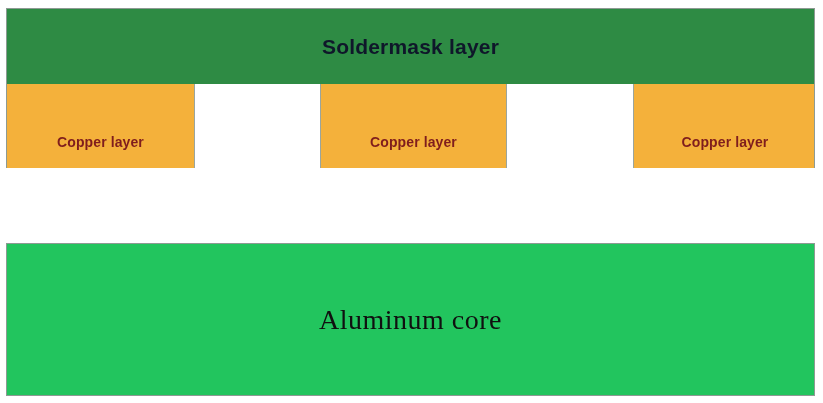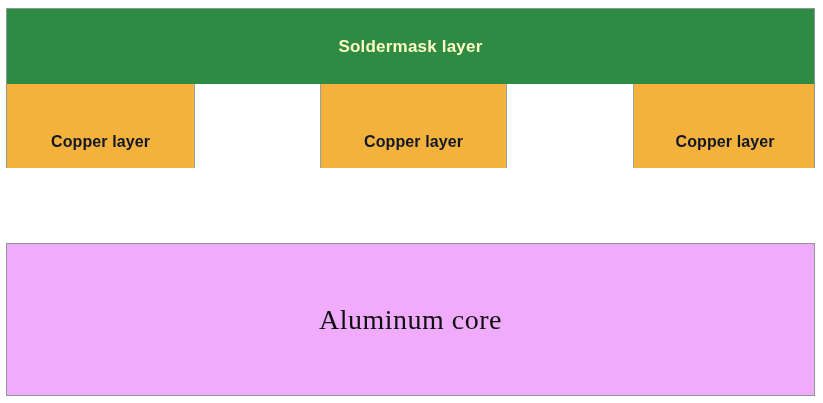--- a/index.html
+++ b/index.html
@@ -38,22 +38,22 @@
   
   #soldermask-layer {
     top: 0;
     height: 76px;
     background: #2E8B44;
     border-left: 1px solid #8d9a93;
     border-right: 1px solid #8d9a93;
     border-top: 1px solid #8d9a93;
   }
   #soldermask-layer .label {
-    color: #fef9c3;
-    font-size: 17px;
+    color: #0f172a;
+    font-size: 21px;
     font-weight: bold;
     letter-spacing: 0.2px;
   }
 
   
   #copper-row {
     top: 76px;
     height: 84px;
     background: #ffffff;
     border-left: 1px solid #8d9a93;
@@ -73,22 +73,22 @@
   .gap-block {
     position: absolute;
     top: 0;
     height: 84px;
     background: #ffffff;
     box-sizing: border-box;
     border-left: 1px solid #9aa59e;
     border-right: 1px solid #9aa59e;
   }
   .copper-block .label {
-    color: #0f172a;
-    font-size: 16px;
+    color: #7f1d1d;
+    font-size: 14px;
     font-weight: bold;
     letter-spacing: 0.1px;
     white-space: nowrap;
     margin-top: 32px;
   }
 
   
   #dielectric-layer {
     top: 160px;
     height: 75px;
@@ -100,21 +100,21 @@
     color: #ffffff;
     font-size: 17px;
     font-weight: bold;
     letter-spacing: 0.2px;
   }
 
   
   #aluminum-core-layer {
     top: 235px;
     height: 153px;
-    background: #f0abfc;
+    background: #22c55e;
     border: 1px solid #8d9a93;
   }
   #aluminum-core-layer .label {
     color: #101010;
     font-family: "Liberation Serif", "DejaVu Serif", serif;
     font-size: 28px;
     font-weight: normal;
     letter-spacing: 0.5px;
   }
 </style>

